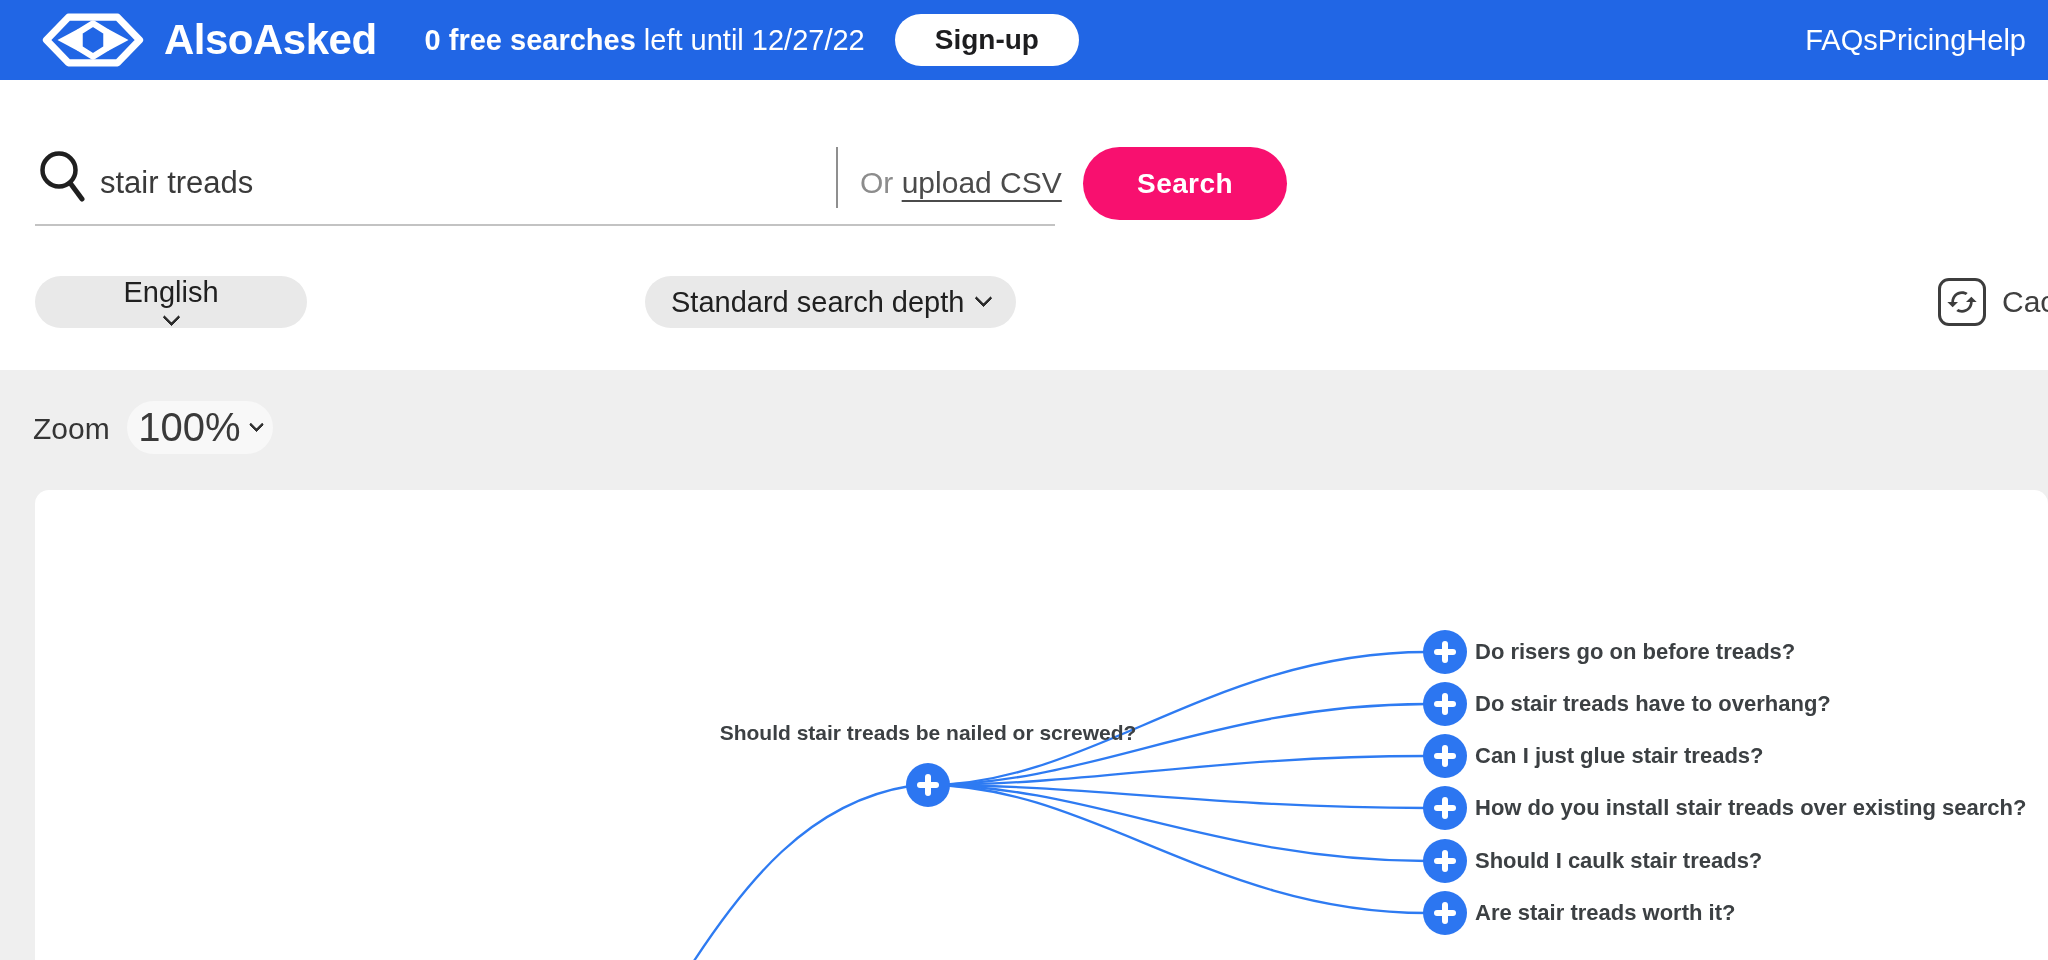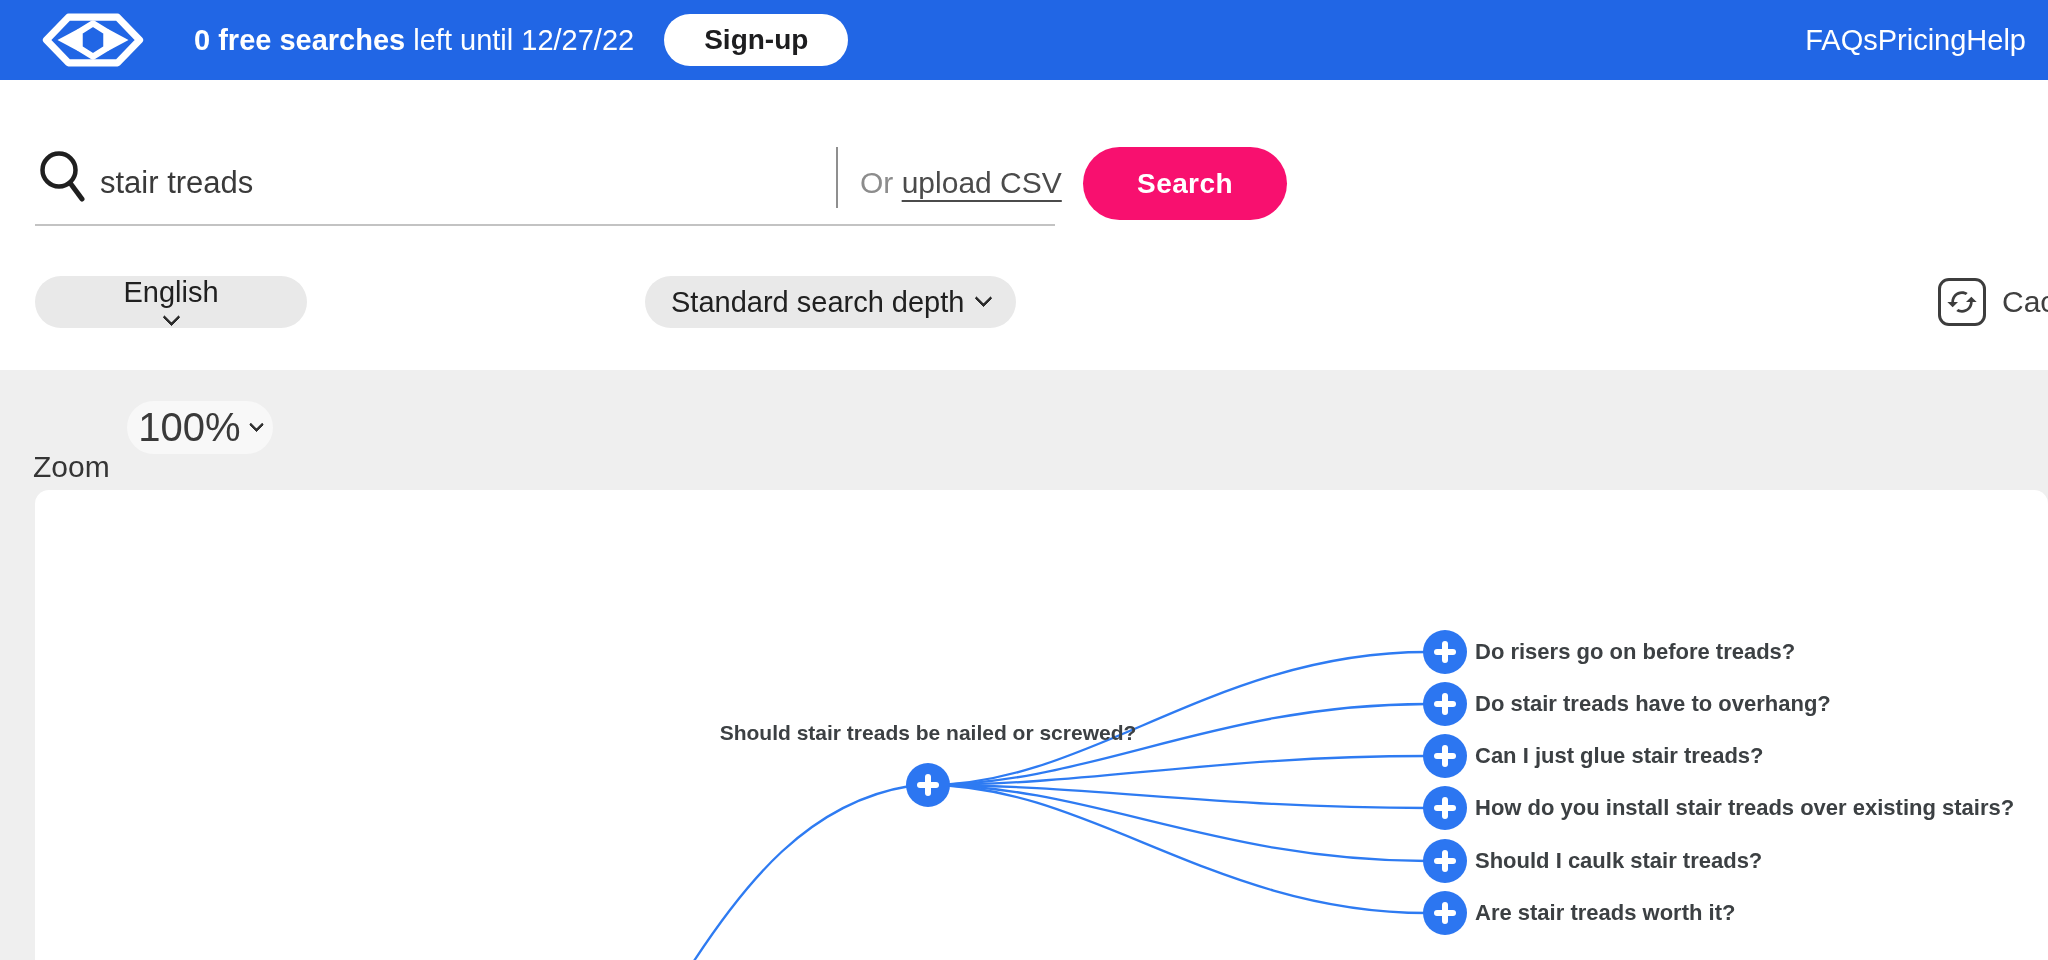--- a/index.html
+++ b/index.html
@@ -48,21 +48,21 @@
   .flag .canton { position:absolute; left:0; top:0; width:15px; height:14px; background:#3c3b6e; }
   .ctry-label { flex:1; text-align:left; }
 
   .cache-chip { position:absolute; left:1938px; top:278px; display:flex; align-items:center; cursor:pointer; }
   .cache-box { width:48px; height:48px; border:3.5px solid #3d3d3d; border-radius:11px;
                display:flex; align-items:center; justify-content:center; }
   .cache-label { margin-left:16px; font-size:30px; color:#3f3f3f; white-space:nowrap; }
 
   
   .gray-band { position:absolute; left:0; top:370px; width:2048px; height:590px; background:#efefef; }
-  .zoom-label { position:absolute; left:33px; top:412px; font-size:30px; color:#353535;margin-top:38px; }
+  .zoom-label { position:absolute; left:33px; top:412px; font-size:30px; color:#353535; }
   .zoom-select { position:absolute; left:127px; top:401px; width:146px; height:53px; background:#f8f8f8;
                  border-radius:27px; display:flex; align-items:center; justify-content:center; gap:10px;
                  font-size:40px; color:#3a3a3a; cursor:pointer; }
   .zoom-select .chev { border-color:#333; transform:rotate(45deg) translate(-2px,-2px); width:11px; height:11px; }
 
   .canvas-card { position:absolute; left:35px; top:490px; width:2013px; height:470px; background:#fff;
                  border-radius:14px 14px 0 0; overflow:hidden; }
   #mm-svg { position:absolute; left:0; top:0; }
   #mm-svg path { fill:none; stroke:#2e7bf2; stroke-width:2.3; }
 
@@ -85,20 +85,21 @@
 
 <div id="stage">
 
   <div class="header">
     <svg class="logo-icon" viewBox="0 0 130 76">
       <polygon points="6,38 34,9 96,9 124,38 96,67 34,67" fill="none" stroke="#fff" stroke-width="9" stroke-linejoin="round"></polygon>
       <polygon points="20,38 46,24 46,52" fill="#fff"></polygon>
       <polygon points="110,38 84,24 84,52" fill="#fff"></polygon>
       <polygon points="65,17 82,27.5 82,48.5 65,59 48,48.5 48,27.5" fill="none" stroke="#fff" stroke-width="8" stroke-linejoin="round"></polygon>
     </svg>
+    <div class="brand">AlsoAsked</div>
     <div class="notice"><b>0 free searches</b><span> left until 12/27/22</span></div>
     <button class="signup-btn">Sign-up</button>
     <div class="hd-spacer"></div>
     <div class="nav">
       <a>FAQs</a>
       <a>Pricing</a>
       <a>Help</a>
     </div>
   </div>
 
@@ -160,21 +161,21 @@
     <div class="child-label">Do stair treads have to overhang?</div>
   </div>
 
   <div class="child-node" style="top: 244px;">
     <button class="node-plus"></button>
     <div class="child-label">Can I just glue stair treads?</div>
   </div>
 
   <div class="child-node" style="top: 296px;">
     <button class="node-plus"></button>
-    <div class="child-label">How do you install stair treads over existing stairs?</div>
+    <div class="child-label">How do you install stair treads over existing search?</div>
   </div>
 
   <div class="child-node" style="top: 349px;">
     <button class="node-plus"></button>
     <div class="child-label">Should I caulk stair treads?</div>
   </div>
 
   <div class="child-node" style="top: 401px;">
     <button class="node-plus"></button>
     <div class="child-label">Are stair treads worth it?</div>

